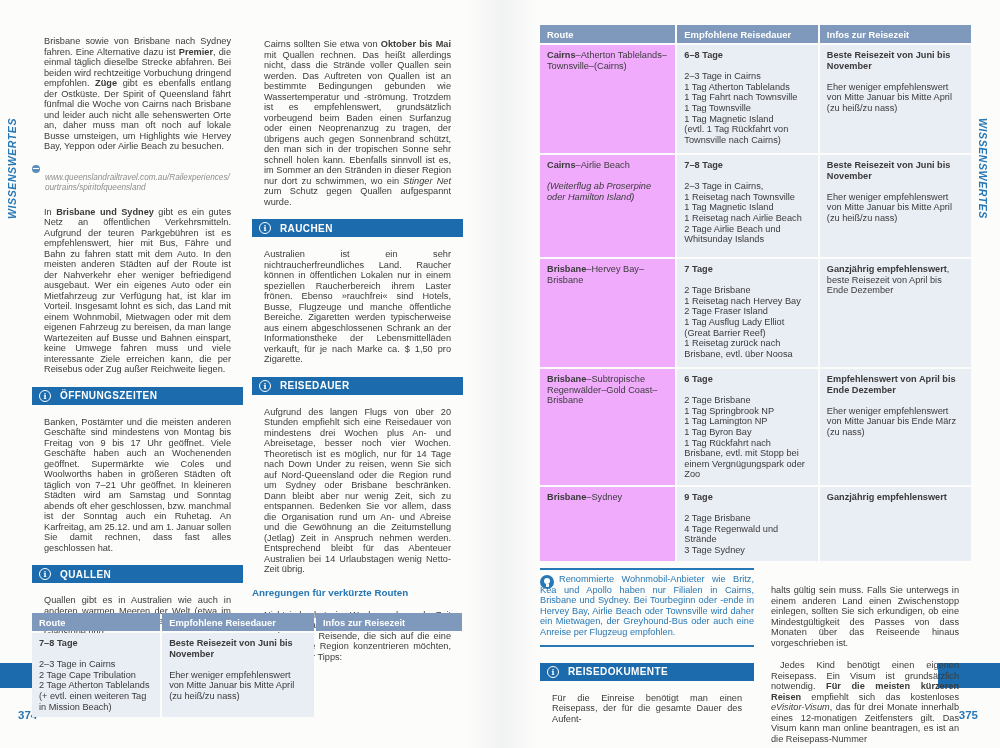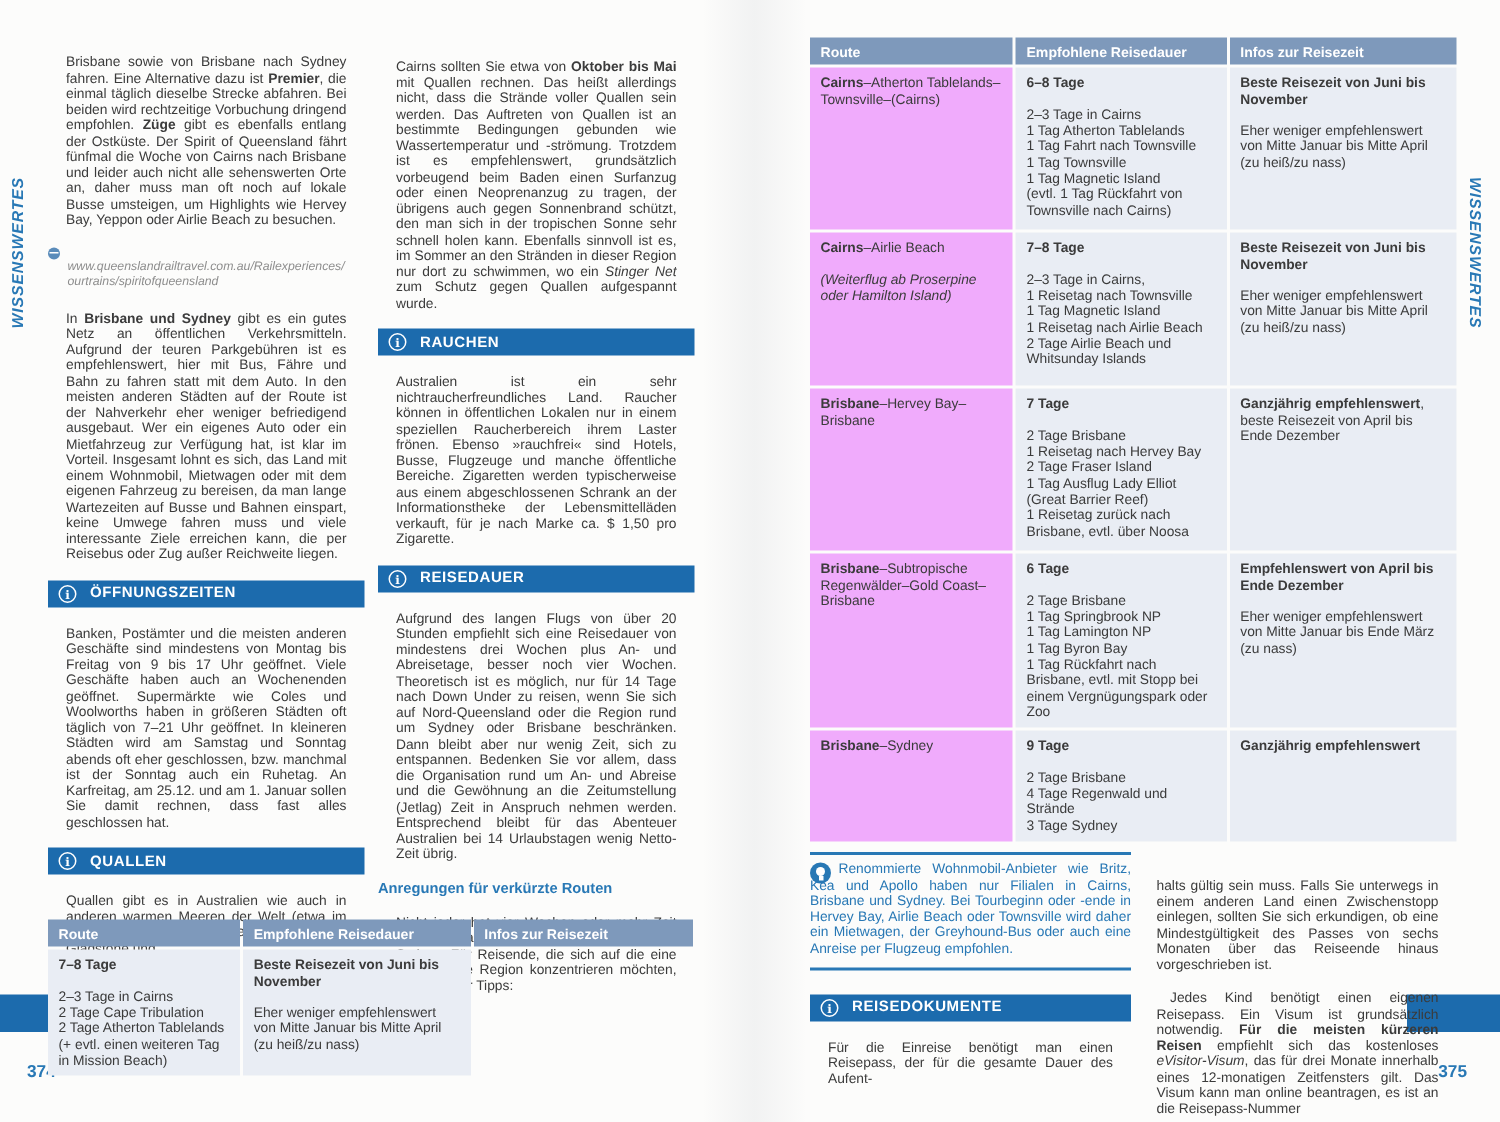--- a/index.html
+++ b/index.html
@@ -196,16 +196,16 @@
       </p>
     </div>
     <div class="secbar" style="margin-top:16px;">
       <span class="info-icon">i</span>
       <span class="title">REISEDOKUMENTE</span>
     </div>
     <p class="body"><span>Für die Einreise benötigt man einen Reisepass, der für die gesamte Dauer des Aufent-</span></p>
   </div>
 
   <div id="rbr">
-    <p class="body"><span>halts gültig sein muss. Falls Sie unterwegs in einem anderen Land einen Zwischenstopp einlegen, sollten Sie sich erkundigen, ob eine Mindestgültigkeit des Passes von sechs Monaten über das Reiseende hinaus vorgeschrieben ist.</span></p>
+    <p class="body"><span>halts gültig sein muss. Falls Sie unterwegs in einem anderen Land einen Zwischenstopp einlegen, sollten Sie sich erkundigen, ob eine Mindestgültigkeit des Passes von dass Monaten über das Reiseende hinaus vorgeschrieben ist.</span></p>
     <p class="body indent"><span>Jedes Kind benötigt einen eigenen Reisepass. Ein Visum ist grundsätzlich notwendig. </span><span class="b">Für die meisten kürzeren Reisen</span><span> empfiehlt sich das kostenloses </span><span class="i">eVisitor-Visum</span><span>, das für drei Monate innerhalb eines 12-monatigen Zeitfensters gilt. Das Visum kann man online beantragen, es ist an die Reisepass-Nummer</span></p>
   </div>
 </div>
 
 </body></html>

